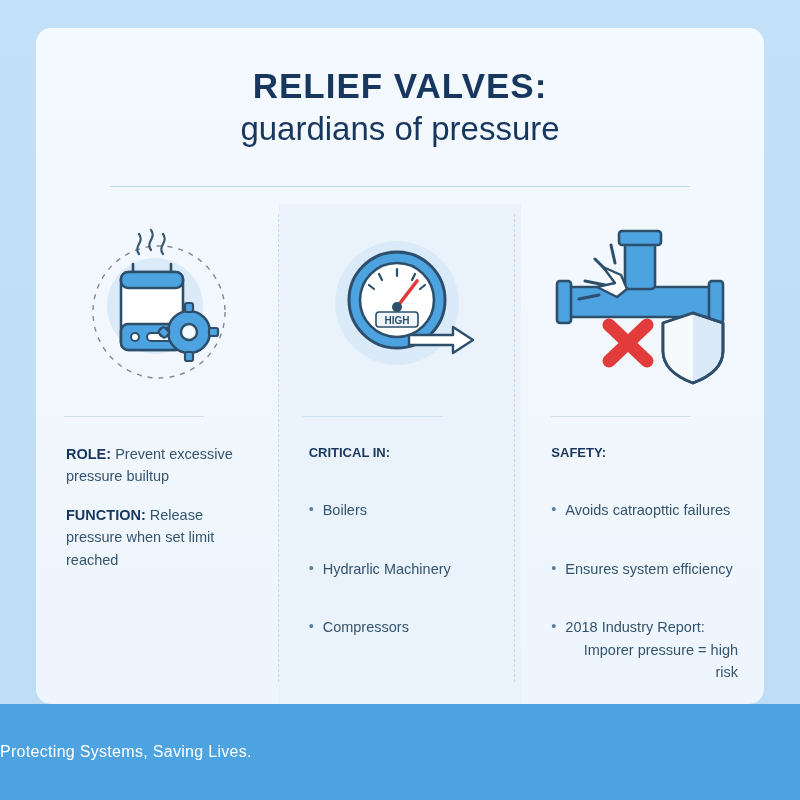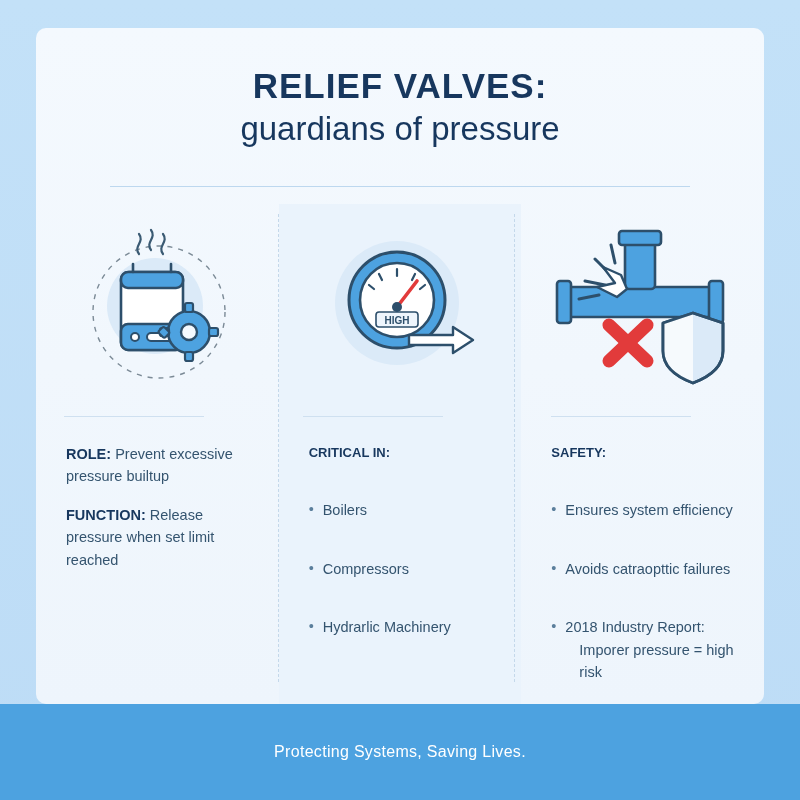--- a/index.html
+++ b/index.html
@@ -20,21 +20,21 @@
     background: linear-gradient(180deg, #c3e1f8 0%, #bddcf6 100%);
     box-sizing: border-box;
   }
   .card {
     position: absolute;
     left: 36px;
     top: 28px;
     width: 728px;
     height: 676px;
     background: linear-gradient(180deg, #f4f9fe 0%, #eef5fc 100%);
-    border-radius: 10px;
+    border-radius: 15px;
   }
   .title-wrap {
     position: absolute;
     left: 0;
     top: 38px;
     width: 728px;
     text-align: center;
   }
   .title-main {
     font-size: 35px;
@@ -134,32 +134,33 @@
     font-weight: bold;
     color: #17375e;
     font-size: 13px;
   }
   .note {
     margin-top: 16px;
   }
   .note .note-line2 {
     padding-left: 14px;
     display: block;
+    text-align: right;
   }
 
   .footer {
     position: absolute;
     left: 0;
     bottom: 0;
     width: 800px;
     height: 96px;
     background: #4da2e0;
     display: flex;
     align-items: center;
-    justify-content: center;
+    justify-content: flex-start;
   }
   .footer-text {
     color: #ffffff;
     font-size: 16px;
     letter-spacing: 0.3px;
   }
   svg { display: block; }
 </style>
 </head>
 <body>
@@ -241,22 +242,22 @@
             <text x="92" y="108.5" font-family="Liberation Sans, sans-serif" font-size="10" font-weight="bold" fill="#2d4f6b" text-anchor="middle">HIGH</text>
 
             <path d="M104 120 L148 120 L148 112 L168 125 L148 138 L148 130 L104 130 Z" fill="#ffffff" stroke="#2d4f6b" stroke-width="2.4" stroke-linejoin="round"></path>
           </svg>
         </div>
         <div class="col-rule"></div>
         <div class="text-box">
           <div class="heading-line">CRITICAL IN:</div>
           <ul class="bullets">
             <li>Boilers</li>
+            <li>Hydrarlic Machinery</li>
             <li>Compressors</li>
-            <li>Hydrarlic Machinery</li>
           </ul>
         </div>
       </div>
 
       <div class="col right">
         <div class="icon-box">
           <svg width="200" height="190" viewBox="0 0 200 190">
 
             <rect x="18" y="72" width="158" height="30" rx="4" fill="#4da2e0" stroke="#2d4f6b" stroke-width="2.6"></rect>
             <rect x="14" y="66" width="14" height="42" rx="3" fill="#4da2e0" stroke="#2d4f6b" stroke-width="2.6"></rect>
@@ -275,22 +276,22 @@
 
             <path d="M150 98 L180 108 L180 136 C180 152 166 162 150 168 C134 162 120 152 120 136 L120 108 Z" fill="#dbeaf8" stroke="#2d4f6b" stroke-width="2.8" stroke-linejoin="round"></path>
             <path d="M150 98 L150 168 C134 162 120 152 120 136 L120 108 Z" fill="#ffffff" opacity="0.75"></path>
             <path d="M150 98 L180 108 L180 136 C180 152 166 162 150 168 C134 162 120 152 120 136 L120 108 Z" fill="none" stroke="#2d4f6b" stroke-width="2.8" stroke-linejoin="round"></path>
           </svg>
         </div>
         <div class="col-rule"></div>
         <div class="text-box">
           <div class="heading-line">SAFETY:</div>
           <ul class="bullets">
+            <li>Avoids catraopttic failures</li>
             <li>Ensures system efficiency</li>
-            <li>Avoids catraopttic failures</li>
           </ul>
           <div class="note">
             <ul class="bullets">
               <li>
                 <span>2018 Industry Report:</span>
                 <span class="note-line2">Imporer pressure = high risk</span>
               </li>
             </ul>
           </div>
         </div>

